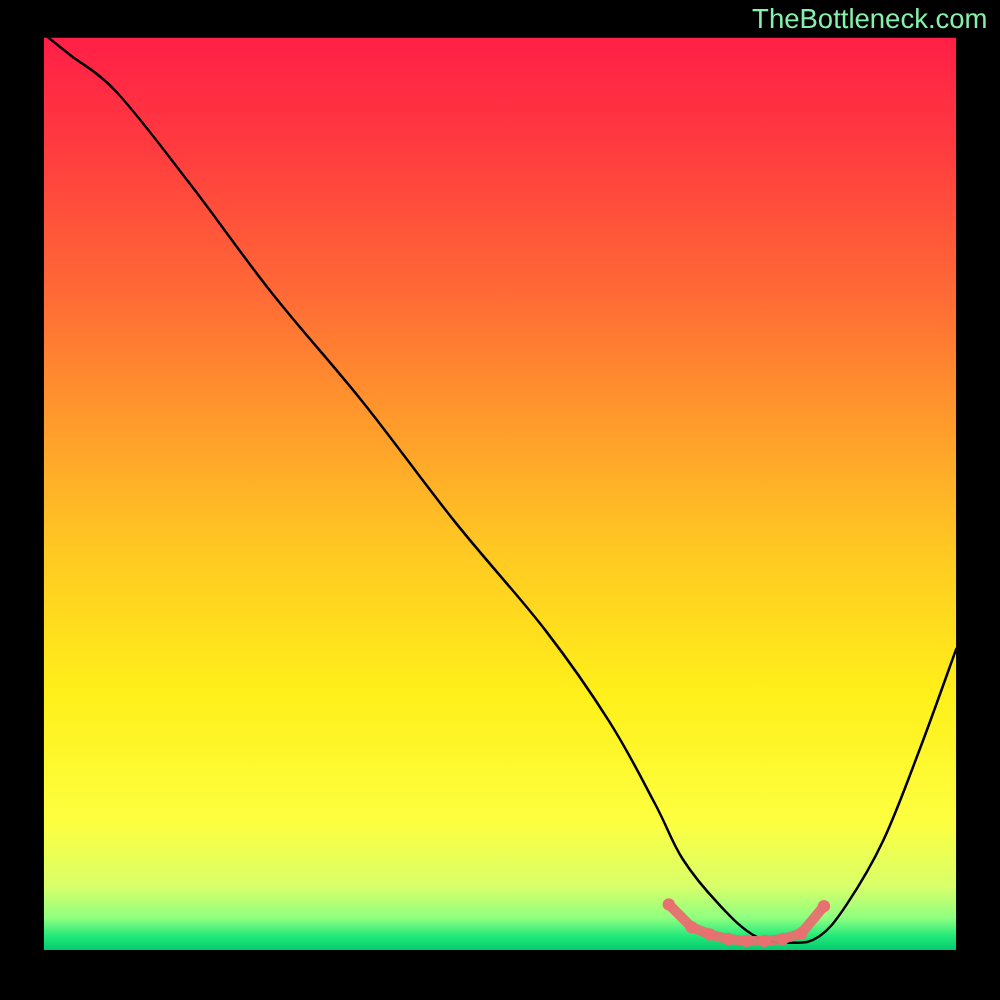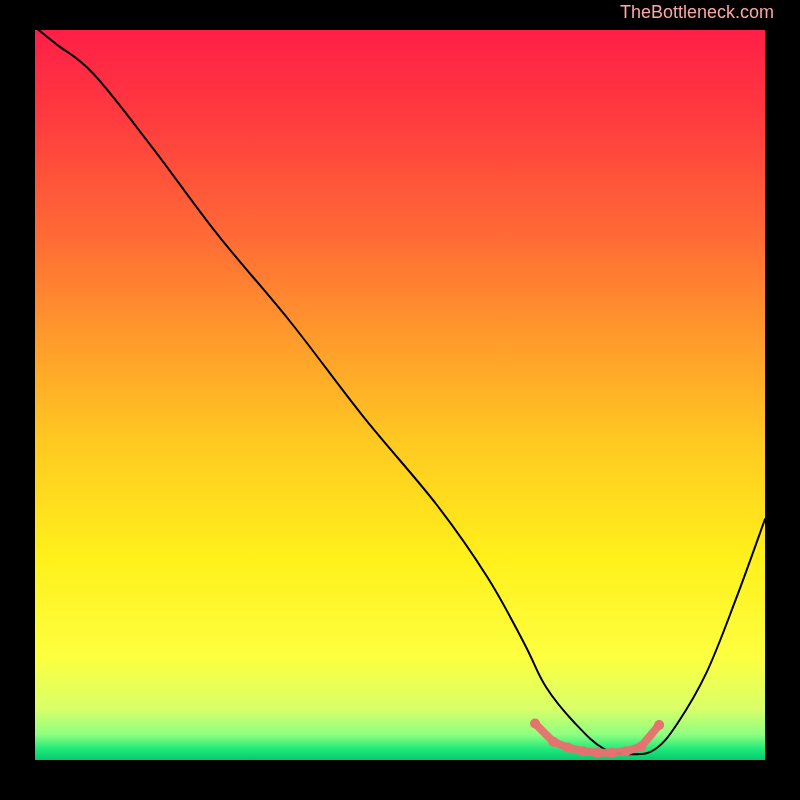--- a/index.html
+++ b/index.html
@@ -11,24 +11,24 @@
     overflow: hidden;
   }
   .container {
     position: relative;
     width: 800px;
     height: 800px;
   }
   .watermark {
     position: absolute;
     top: 2px;
-    right: 26px;
-    color: #fca5a5;
+    right: 10px;
+    color: #86efac;
     font-family: Arial, Helvetica, sans-serif;
-    font-size: 18px;
+    font-size: 22px;
     font-weight: 400;
     z-index: 10;
   }
   .plot-frame {
     position: absolute;
     left: 35px;
     top: 30px;
     width: 730px;
     height: 730px;
     background: #000;

